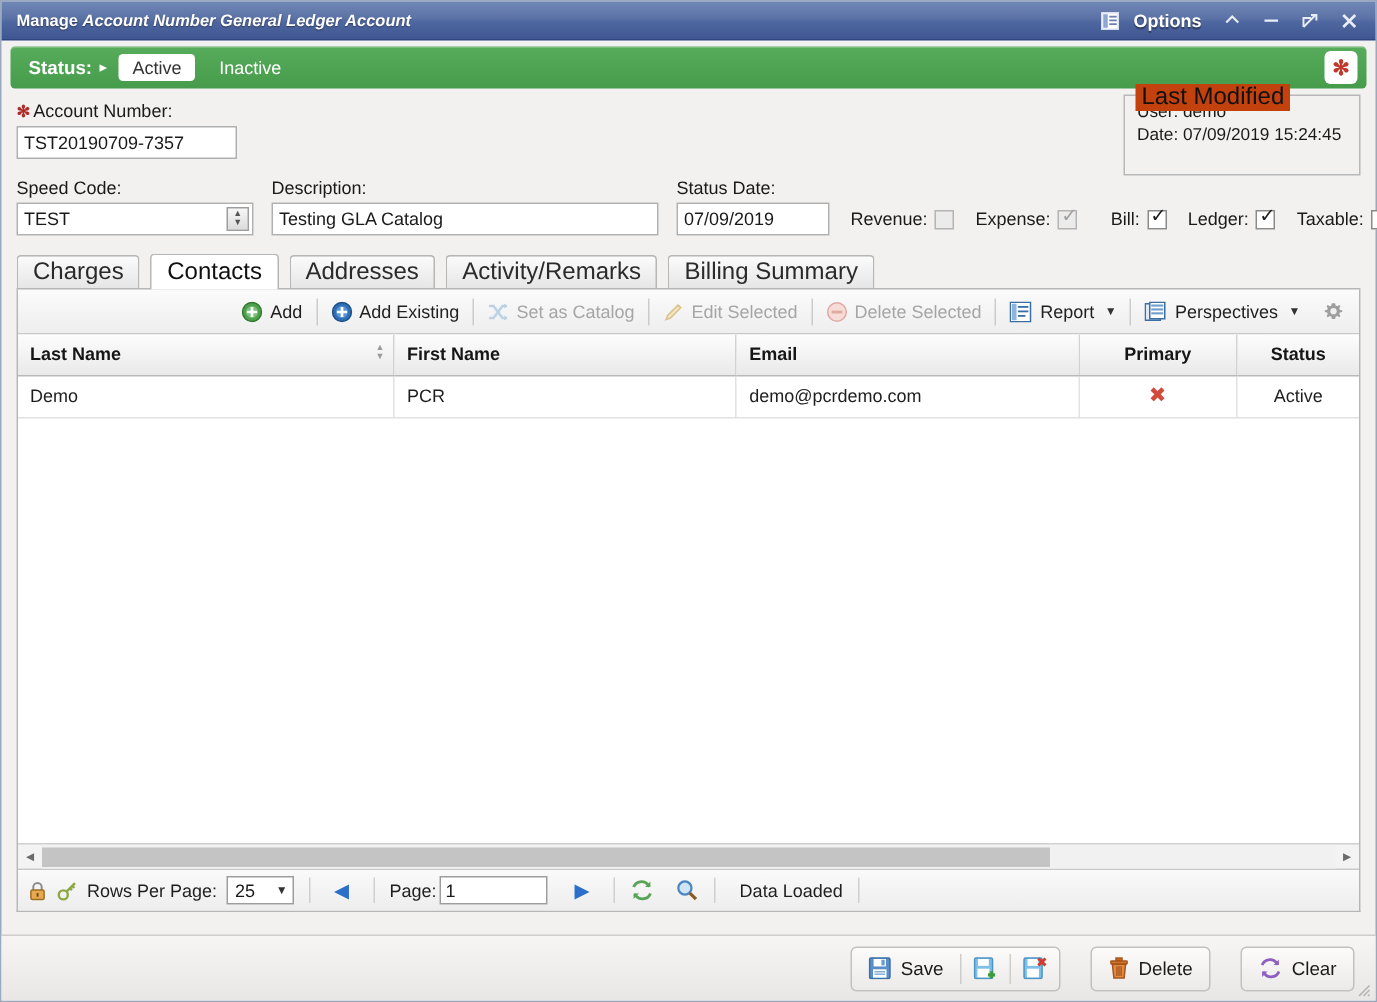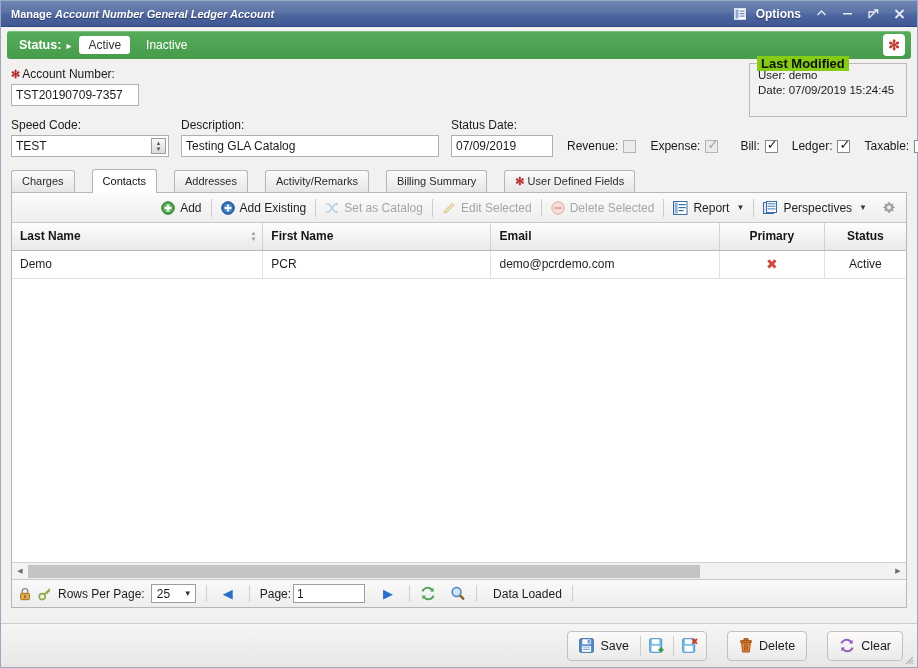--- a/index.html
+++ b/index.html
@@ -103,22 +103,22 @@
 
   
   #lastmod {
     position: absolute; right: 10px; top: 4px;
     width: 158px; height: 54px;
     border: 1px solid #b8b8b8; background: #f2f1f0;
     padding: 4px 8px 0 8px;
   }
   #lastmod .lm-title {
     position: absolute; top: -8px; left: 7px;
-    background: #84cc16; padding: 0 4px;
-    font-weight: bold; font-size: 13px; color: #111;
+    background: #c2410c; padding: 0 4px;
+    font-weight: normal; font-size: 16px; color: #111;
   }
   #lastmod .lm-line { font-size: 11.5px; color: #1a1a1a; line-height: 15px; }
 
   
   .cb-row { display: flex; align-items: center; }
   .cb-item { display: flex; align-items: center; white-space: nowrap; }
   .cb-item .cb-text { font-size: 12px; color: #1a1a1a; margin-right: 5px; }
   .cbox {
     width: 13px; height: 13px; border: 1px solid #8a8a8a;
     background: #ffffff; position: relative; display: inline-block;
@@ -134,25 +134,25 @@
   
   #tabstrip {
     margin: 12px 10px 0 10px;
     display: flex; align-items: flex-end;
     height: 24px;
     border-bottom: 1px solid #b6b6b6;
     position: relative; z-index: 2;
   }
   .tab {
     height: 22px; line-height: 21px;
-    padding: 0 10px; margin-right: 17px;
+    padding: 0 10px; margin-right: 7px;
     border: 1px solid #b6b6b6; border-bottom: none;
     border-radius: 3px 3px 0 0;
     background: linear-gradient(to bottom,#fbfbfb,#e6e6e6);
-    font-size: 11px; color: #2a2a2a;
+    font-size: 16px; color: #2a2a2a;
     cursor: default; white-space: nowrap;
   }
   .tab.active {
     background: #ffffff; height: 24px; line-height: 23px;
     margin-bottom: -1px; color: #111;
   }
   .tab .tstar { color: #b12a2a; font-weight: bold; margin-right: 3px; }
 
   
   #gridpanel {
@@ -337,21 +337,21 @@
       <div class="lm-title">Last Modified</div>
       <div class="lm-line">User: demo</div>
       <div class="lm-line">Date: 07/09/2019 15:24:45</div>
     </div>
 
     <div style="display:flex; align-items:flex-start;">
       <div>
         <label class="fld-label">
           <span class="req-star">✻</span><span>Account Number:</span>
         </label>
-        <input class="txtinput" style="width: 128px;" value="TST20190709-7357">
+        <input class="txtinput" style="width: 147px;" value="TST20190709-7357">
       </div>
     </div>
 
     <div style="display:flex; align-items:flex-end; margin-top:12px;">
 
       <div>
         <label class="fld-label">Speed Code:</label>
         <div class="spinbox">
           <input class="txtinput" style="width: 158px; padding-right: 22px;" value="TEST">
           <span class="spin-arrows">
@@ -408,23 +408,20 @@
       </div>
     </div>
   </div>
 
   <div id="tabstrip">
     <div class="tab"><span>Charges</span></div>
     <div class="tab active"><span>Contacts</span></div>
     <div class="tab"><span>Addresses</span></div>
     <div class="tab"><span>Activity/Remarks</span></div>
     <div class="tab"><span>Billing Summary</span></div>
-    <div class="tab">
-      <span class="tstar">✻</span><span>User Defined Fields</span>
-    </div>
   </div>
 
   <div id="gridpanel">
 
     <div id="gridtoolbar">
 
       <div class="tb-btn">
         <span>
           <svg class="ico-svg" width="14" height="14" viewBox="0 0 14 14">
             <circle cx="7" cy="7" r="6.3" fill="#4fa04f" stroke="#2f7a2f"></circle>

